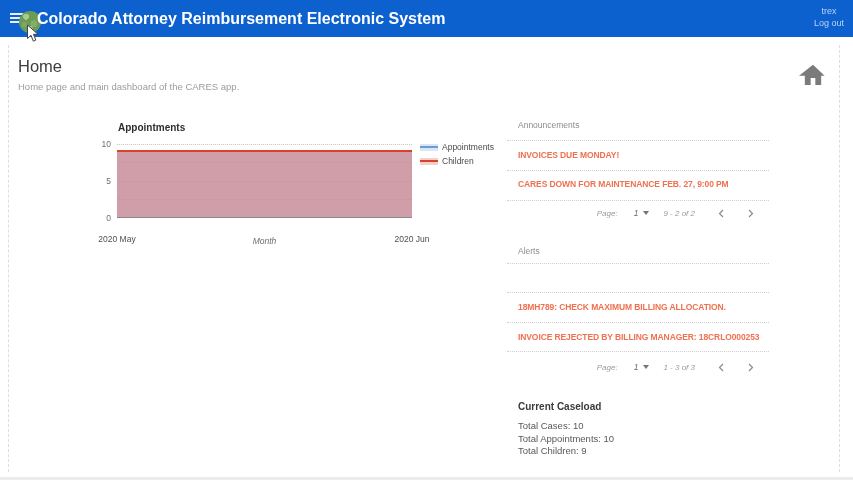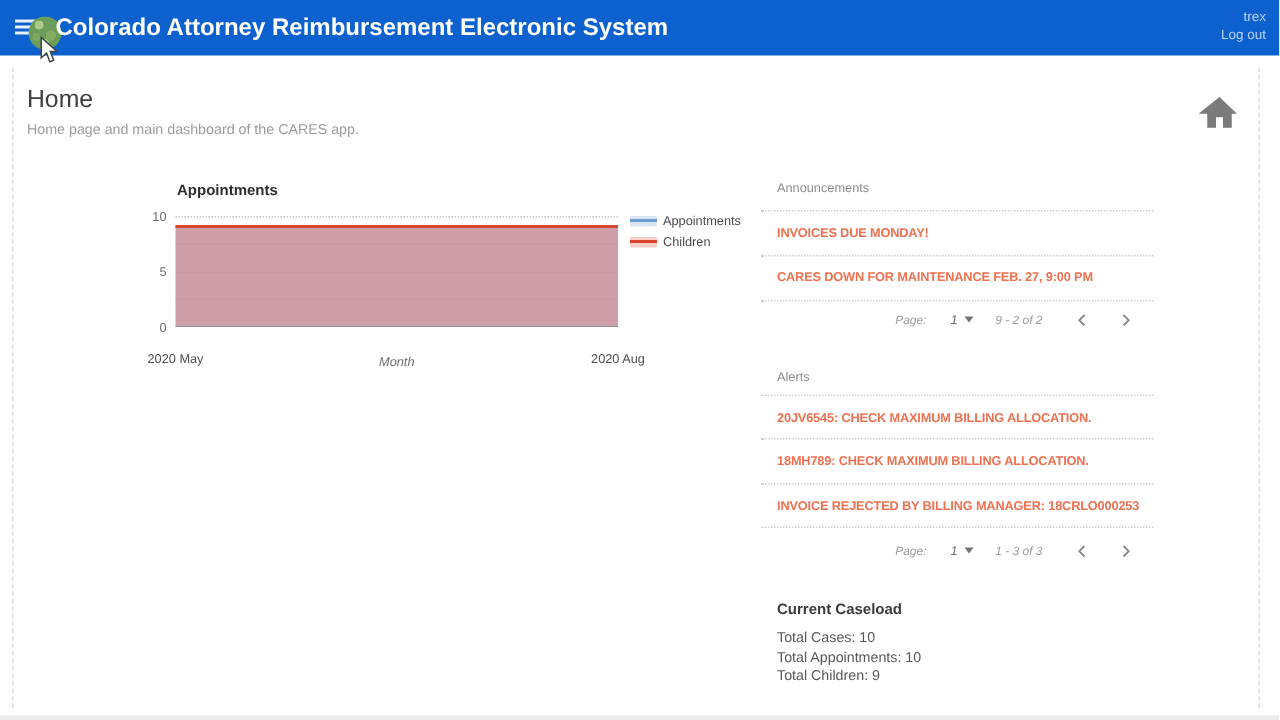--- a/index.html
+++ b/index.html
@@ -18,21 +18,21 @@
     position:absolute; left:19px; top:11px; width:22px; height:22px; border-radius:50%;
     background:
       radial-gradient(circle at 32% 26%, #a9cb8c 0 13%, transparent 14%),
       radial-gradient(circle at 68% 58%, #86ad66 0 17%, transparent 18%),
       radial-gradient(circle at 52% 78%, #9fc07f 0 10%, transparent 11%),
       radial-gradient(circle at 24% 62%, #7ea75f 0 12%, transparent 13%),
       #6b9d58;
   }
   .app-title { position:absolute; left:37px; top:0; height:37px; line-height:37px;
     color:#ffffff; font-size:16px; font-weight:bold; white-space:nowrap; }
-  .header-right { position:absolute; right:9px; top:5px; text-align:right; }
+  .header-right { position:absolute; right:9px; top:5px; text-align:center; }
   .header-right a { display:block; color:#b9d4f8; font-size:9px; line-height:12px;
     text-decoration:none; cursor:pointer; }
 
   
   .edge-dash-left  { position:absolute; left:8px;   top:45px; height:427px; border-left:1px dashed #dddde4; }
   .edge-dash-right { position:absolute; left:839px; top:45px; height:427px; border-left:1px dashed #dddde4; }
   .bottom-strip { position:absolute; left:0; bottom:0; width:853px; height:3px; background:#ececec; }
 
   
   .page-title { position:absolute; left:18px; top:57px; font-size:16.5px; color:#3e3e3e; }
@@ -115,21 +115,21 @@
   <div class="chart-plot">
     <div class="grid-top"></div>
     <div class="grid-minor" style="top:25%;"></div>
     <div class="grid-minor" style="top:50%;"></div>
     <div class="grid-minor" style="top:75%;"></div>
     <div class="area-fill" id="area-fill" style="height: 66.6px; border-top-color: rgb(216, 67, 44);"></div>
   <span class="ytick" style="top: 74px;">0</span>
       <span class="ytick" style="top: 37px;">5</span>
       <span class="ytick" style="top: 0px;">10</span>
       <span class="xtick" style="left: 0%;">2020 May</span>
-      <span class="xtick" style="left: 100%;">2020 Aug</span>
+      <span class="xtick" style="left: 100%;">2020 Jun</span>
     </div>
   <div class="chart-xlabel">Month</div>
   <div class="chart-legend" id="chart-legend">
       <div class="legend-row">
         <span class="legend-swatch" style="background: rgba(109, 155, 211, 0.25);">
           <span class="legend-line" style="background: rgb(109, 155, 211);"></span>
         </span>
         <span class="legend-label">Appointments</span>
       </div>
       <div class="legend-row">
@@ -160,21 +160,20 @@
     </span>
     <span class="pager-nav">
       <svg width="9" height="9" viewBox="0 0 9 9">
           <polyline points="3,1 6.5,4.5 3,8" fill="none" stroke="#8a8a8a" stroke-width="1.2"></polyline>
         </svg>
     </span>
   </div>
 
   <div class="section-header" style="top:246px;">Alerts</div>
   <div class="dot-divider" style="top:263px;"></div>
-  <div class="notice-item" style="top:273px;">20JV6545: CHECK MAXIMUM BILLING ALLOCATION.</div>
   <div class="dot-divider" style="top:292px;"></div>
   <div class="notice-item" style="top:302px;">18MH789: CHECK MAXIMUM BILLING ALLOCATION.</div>
   <div class="dot-divider" style="top:322px;"></div>
   <div class="notice-item" style="top:332px;">INVOICE REJECTED BY BILLING MANAGER: 18CRLO000253</div>
   <div class="dot-divider" style="top:351px;"></div>
   <div class="pager" style="top:360px;">
     <span class="pager-label">Page:</span>
     <span class="pager-select">
       <span class="pager-page">1</span>
       <span class="dd-arrow"></span>

